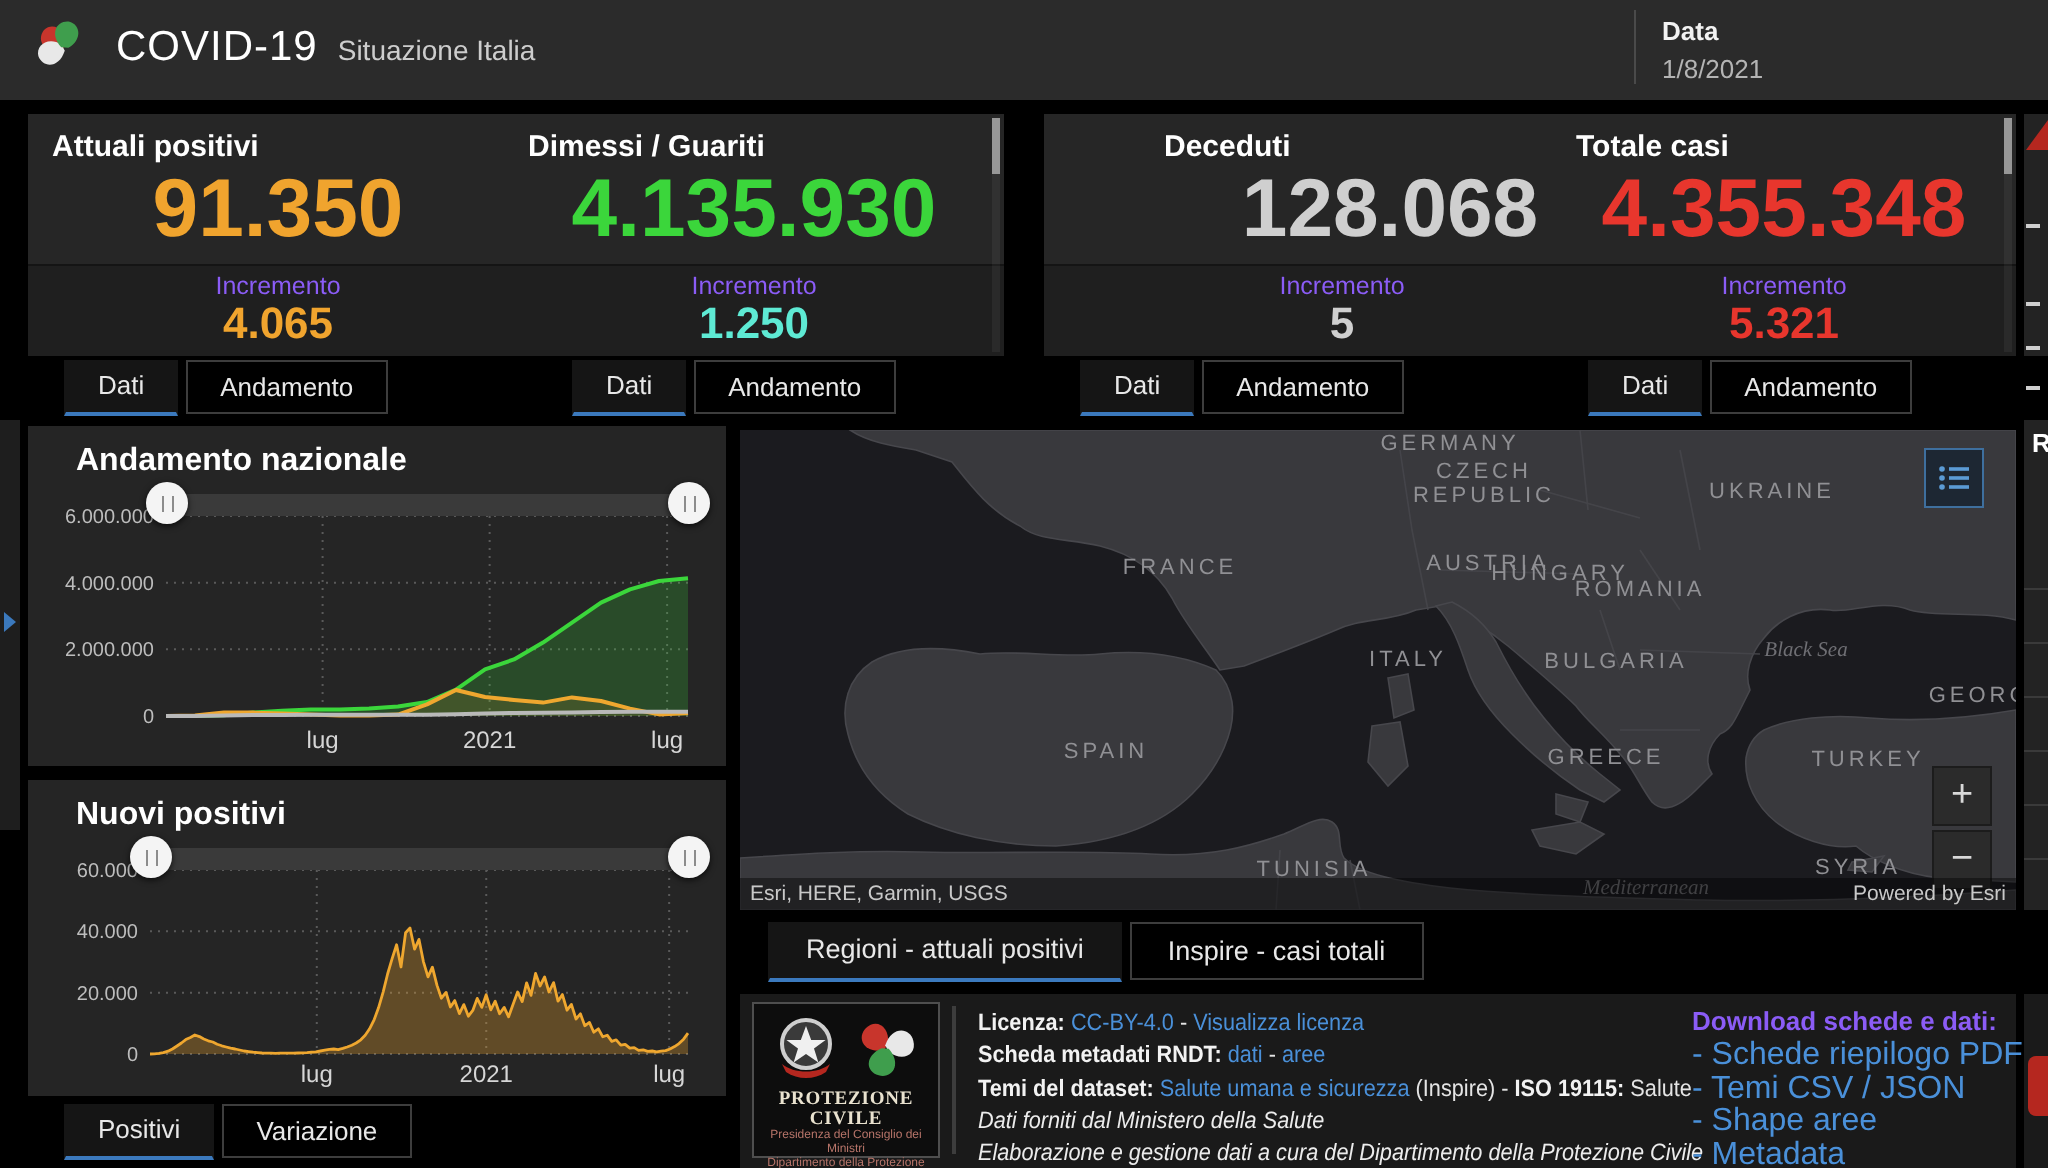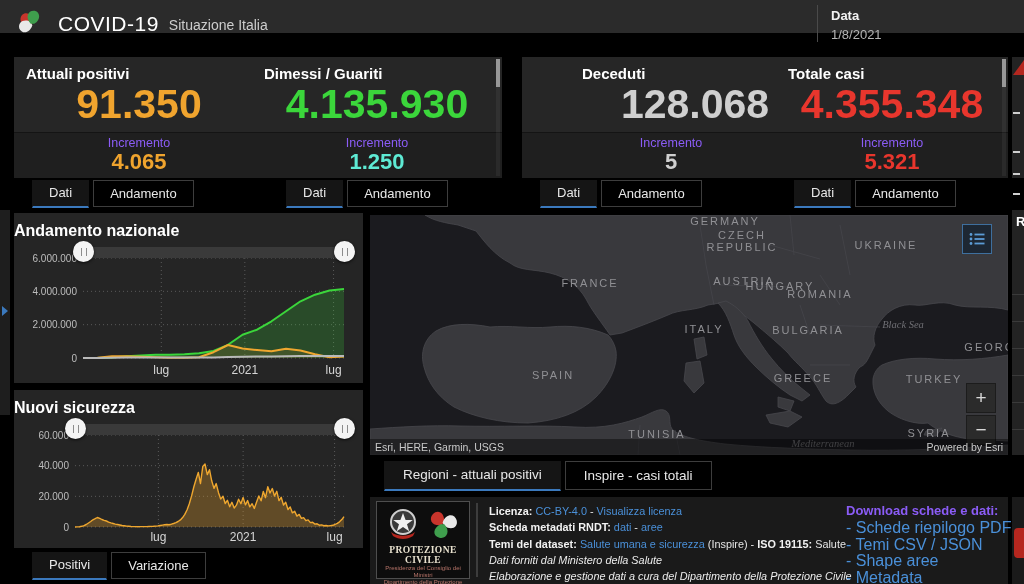--- a/index.html
+++ b/index.html
@@ -1,19 +1,19 @@
 <!DOCTYPE html>
 <html><head>
 <meta charset="utf-8">
 <style>
   html,body{margin:0;padding:0;background:#000;}
   #app{position:relative;width:1024px;height:584px;background:#000;overflow:hidden;
        font-family:"Liberation Sans",sans-serif;color:#eee;}
   
-  .topbar{position:absolute;left:0;top:0;width:1024px;height:33px;background:#2b2b2b;}
+  .topbar{position:absolute;left:0;top:0;width:1024px;height:50px;background:#2b2b2b;}
   .brand{position:absolute;left:16px;top:8px;display:flex;align-items:center;}
   .brand svg{display:block;}
   .title-group{position:absolute;left:58px;top:0;height:47px;display:flex;align-items:center;}
   .app-title{font-size:21px;color:#fff;letter-spacing:.5px;}
   .app-subtitle{font-size:14px;color:#cdcdcd;margin-left:10px;padding-top:3px;}
   .date-divider{position:absolute;left:817px;top:5px;width:1px;height:37px;background:#4a4a4a;}
   .date-block{position:absolute;left:831px;top:8px;}
   .date-label{font-size:13px;font-weight:bold;color:#f2f2f2;}
   .date-value{font-size:13px;color:#b4b4b4;margin-top:4px;}
   
@@ -26,21 +26,21 @@
   .inc-value{font-size:22px;font-weight:bold;line-height:1;margin-top:1px;}
   .card-scroll{position:absolute;top:2px;right:2px;width:4px;height:117px;background:rgba(255,255,255,.05);}
   .card-scroll::before{content:"";position:absolute;top:0;left:0;width:4px;height:28px;background:#979797;}
   
   .tabs{position:absolute;display:flex;gap:4px;}
   .tab{height:25px;line-height:25px;padding:0 16px;font-size:13px;color:#e8e8e8;
        border:1px solid #3d3d3d;background:transparent;white-space:nowrap;cursor:pointer;}
   .tab.active{background:#151515;border:1px solid transparent;border-bottom:2px solid #3b79bd;line-height:24px;}
   
   .panel{position:absolute;left:14px;width:349px;background:#252525;}
-  .panel-title{padding:9px 0 2px;font-size:16px;font-weight:bold;color:#fff;}
+  .panel-title{padding:9px 24px 2px;font-size:16px;font-weight:bold;color:#fff;}
   .chart-wrap{position:relative;margin:2px 9px 0;}
   .chart-wrap svg{display:block;}
   .slider-track{position:absolute;height:11px;top:3px;background:#3a3a3a;border-radius:1px;}
   .slider-handle{position:absolute;top:-3px;width:21px;height:21px;border-radius:50%;
                  background:#f4f4f4;box-shadow:0 1px 3px rgba(0,0,0,.7);display:flex;
                  align-items:center;justify-content:center;cursor:pointer;}
   .slider-handle i{display:block;width:4px;height:8px;border-left:1px solid #8c8c8c;border-right:1px solid #8c8c8c;}
   .left-strip{position:absolute;left:0;top:210px;width:10px;height:205px;background:#1e1e1e;}
   .left-arrow{position:absolute;left:2px;top:306px;width:0;height:0;
               border-top:5px solid transparent;border-bottom:5px solid transparent;border-left:6px solid #3b79bd;}
@@ -200,21 +200,21 @@
       <div class="slider-handle" style="left:50px;">
           <i></i>
         </div>
       <div class="slider-handle" style="left:311px;">
           <i></i>
         </div>
     </div>
   </div>
 
   <div class="panel" style="top:390px;height:158px;">
-    <div class="panel-title">Nuovi sicurezza</div>
+    <div class="panel-title">Nuovi positivi</div>
     <div class="chart-wrap">
       <svg id="chart2" width="331" height="126" viewBox="0 0 331 126">
           <line x1="52" x2="321" y1="106" y2="106" stroke="#5a5a5a" stroke-width="1" stroke-dasharray="1,3"></line>
           <text x="46" y="109.5" text-anchor="end" class="chart-ylabel">0</text>
           <line x1="52" x2="321" y1="75.33333333333334" y2="75.33333333333334" stroke="#5a5a5a" stroke-width="1" stroke-dasharray="1,3"></line>
           <text x="46" y="78.83333333333334" text-anchor="end" class="chart-ylabel">20.000</text>
           <line x1="52" x2="321" y1="44.66666666666667" y2="44.66666666666667" stroke="#5a5a5a" stroke-width="1" stroke-dasharray="1,3"></line>
           <text x="46" y="48.16666666666667" text-anchor="end" class="chart-ylabel">40.000</text>
           <line x1="52" x2="321" y1="14" y2="14" stroke="#5a5a5a" stroke-width="1" stroke-dasharray="1,3"></line>
           <text x="46" y="17.5" text-anchor="end" class="chart-ylabel">60.000</text>

